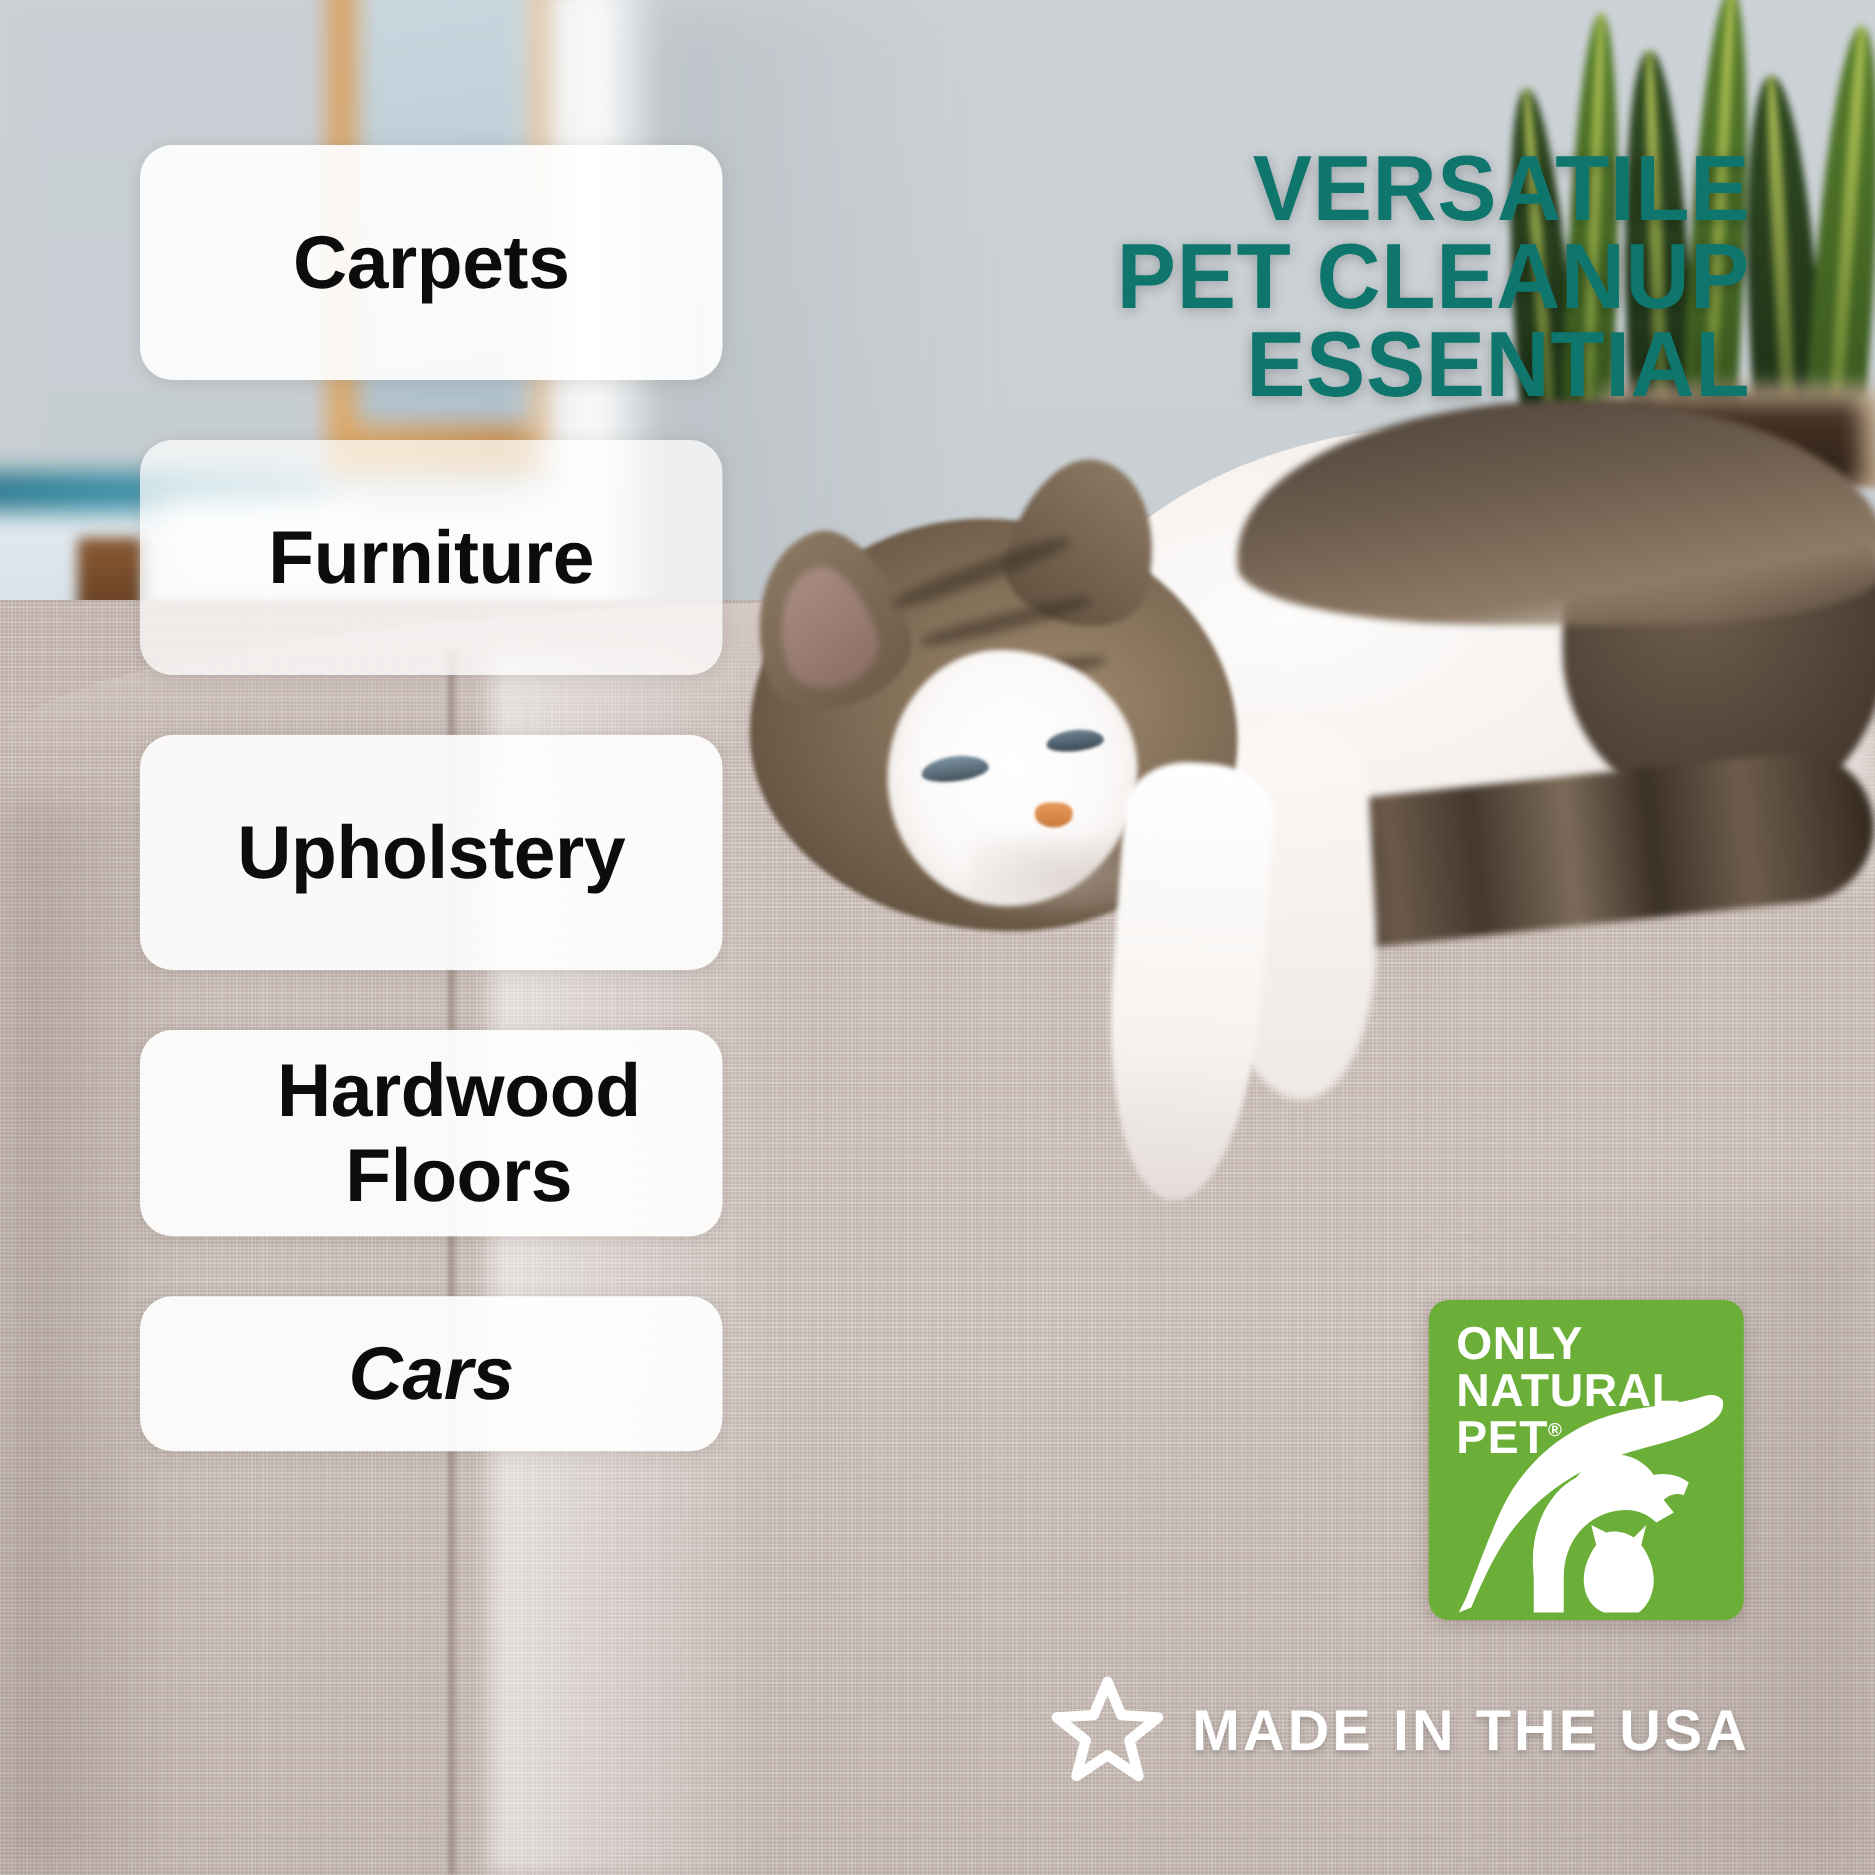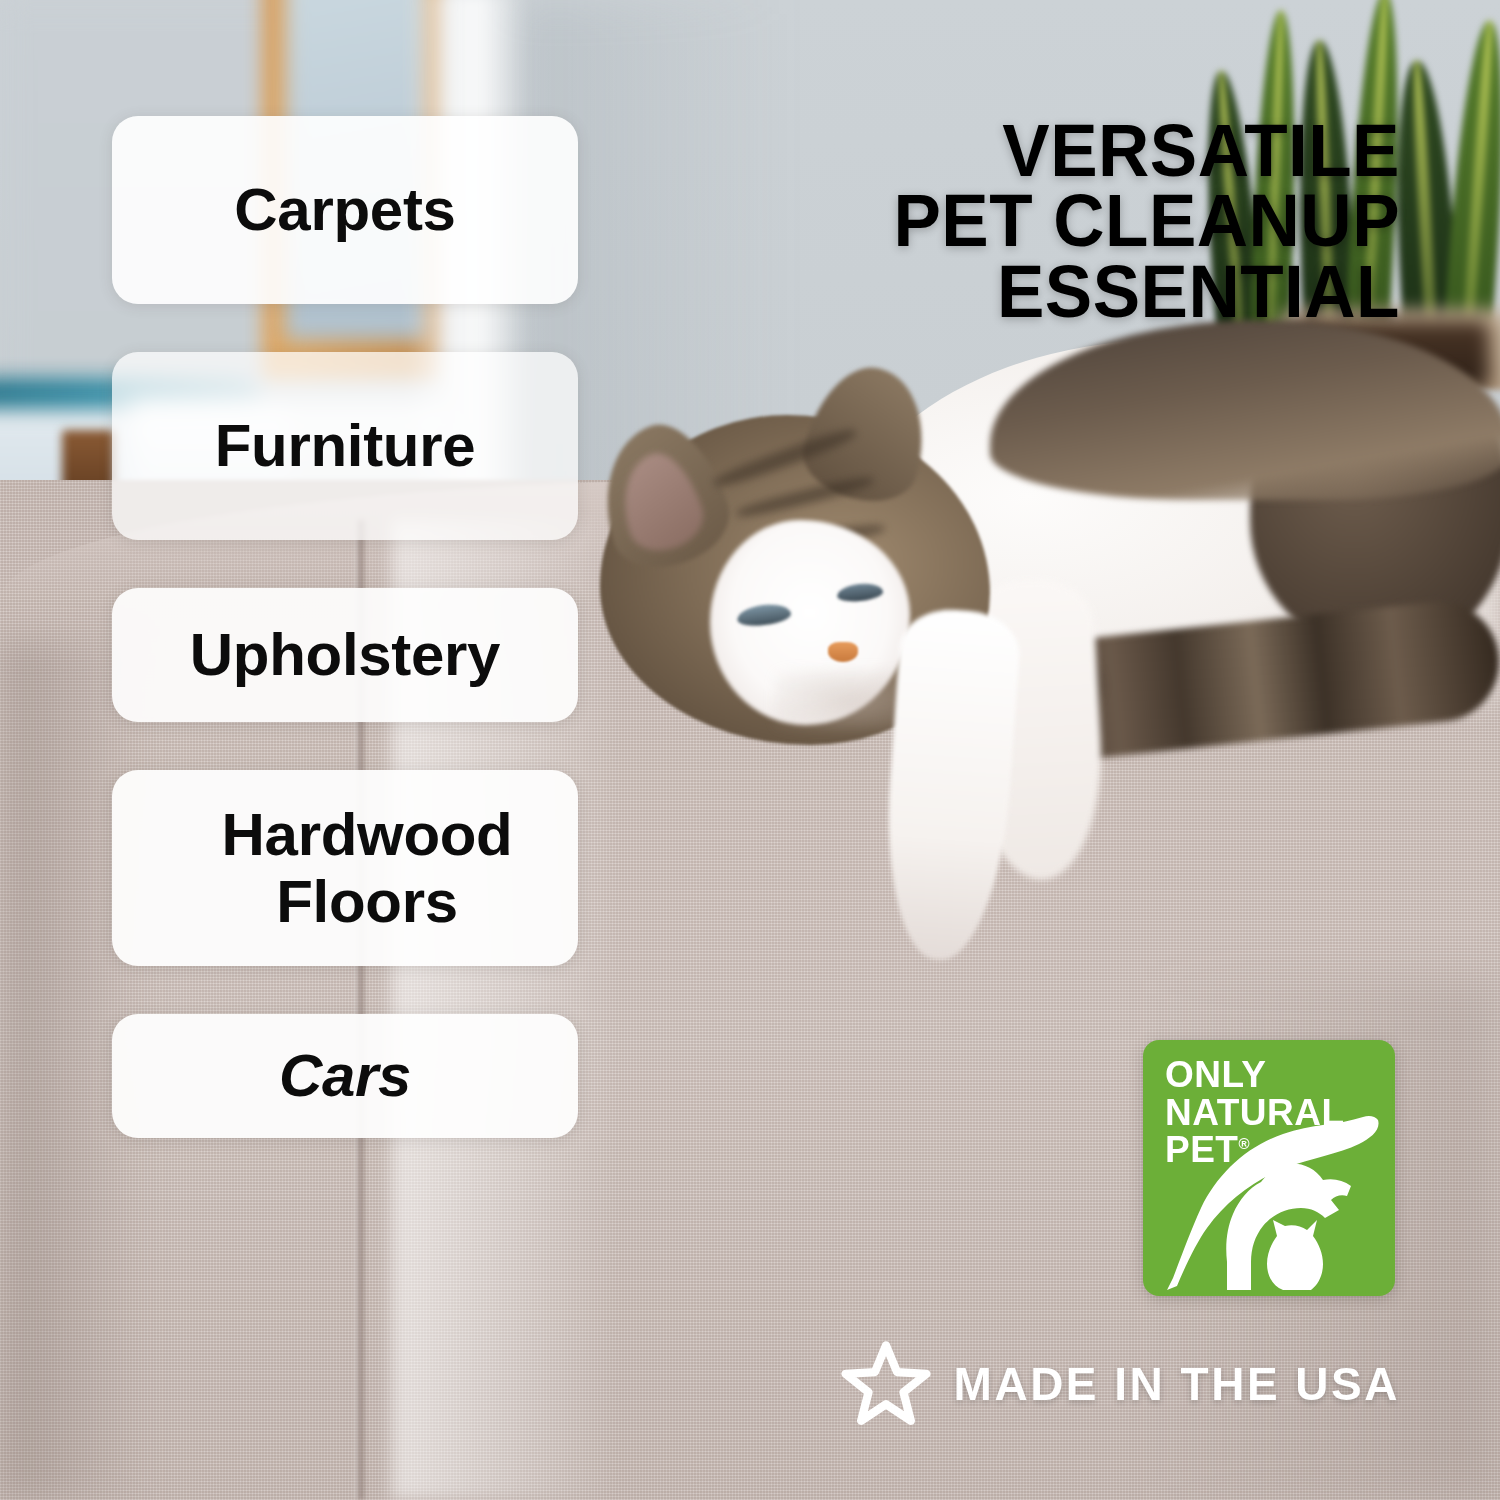--- a/index.html
+++ b/index.html
@@ -242,28 +242,28 @@
     display:flex; align-items:center; justify-content:center;
     text-align:center; color:#0c0c0c;
     font-weight:bold; font-size:60px; line-height:1.12;
     letter-spacing:-.3px;
     box-shadow:0 2px 14px rgba(90,80,76,.16);
     margin-bottom:48px;
     backdrop-filter:blur(2px);
   }
   .pill.p1 { height:188px; background:rgba(255,255,255,.90); }
   .pill.p2 { height:188px; background:rgba(255,255,255,.72); }
-  .pill.p3 { height:134px; background:rgba(255,255,255,.90); }
-  .pill.p4 { height:196px; background:rgba(255,255,255,.92);padding-left:44px; }
+  .pill.p3 { height:188px; background:rgba(255,255,255,.90); }
+  .pill.p4 { height:165px; background:rgba(255,255,255,.92);padding-left:44px; }
   .pill.p5 { height:124px; background:rgba(255,255,255,.92); margin-bottom:0;font-style:italic; }
 
   
   .headline {
     position:absolute; right:100px; top:116px; width:720px;
-    text-align:right; color:#000000;
+    text-align:right; color:#0f766e;
     font-weight:bold; font-size:74px; line-height:.95;
     letter-spacing:.5px;
     text-shadow:0 2px 10px rgba(0,0,0,.25);
   }
   .headline span { display:block; transform:scaleX(.96); transform-origin:right center; }
 
   
   .logo {
     position:absolute; left:1143px; top:1040px; width:252px; height:256px;
     background:#6caf38; border-radius:16px;

